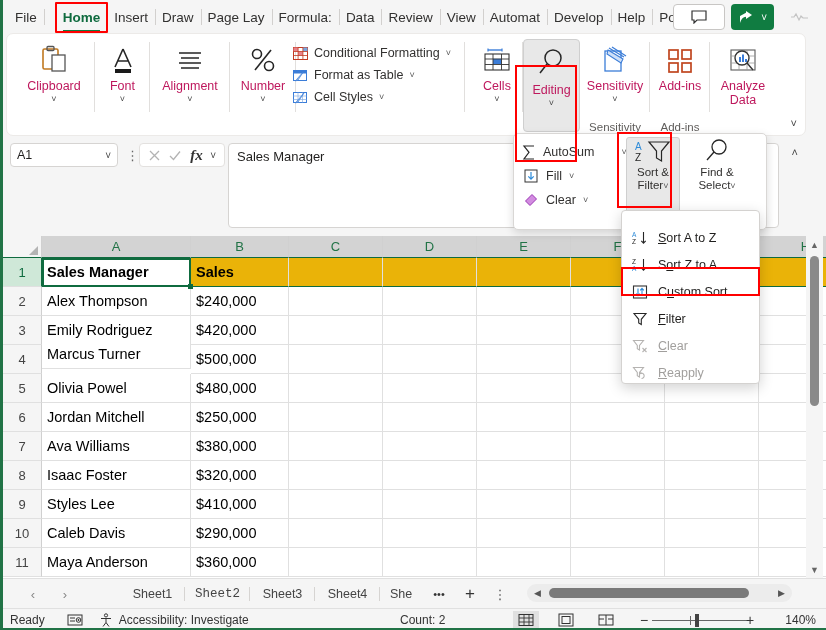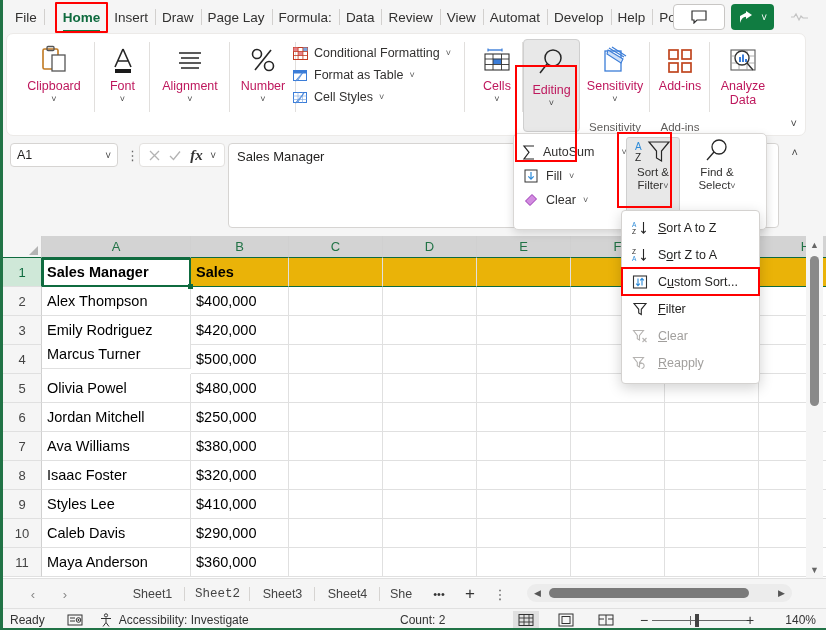--- a/index.html
+++ b/index.html
@@ -165,21 +165,21 @@
   .ef-row .efico { width:17px;height:17px;display:flex;align-items:center;justify-content:center;}
   .ef-big { position:absolute; top:4px; width:54px; display:flex; flex-direction:column; align-items:center; }
   .ef-big .ico { height:26px; display:flex; align-items:flex-end; }
   .ef-big .lbl { font-size:11.5px; color:#323130; text-align:center; line-height:13px; margin-top:2px;}
   .ef-grouplbl { position:absolute; right:10px; bottom:2px; font-size:11px; color:#605e5c;}
 
   
   .sortmenu {
     position:absolute; left:621px; top:210px; width:139px; height:174px;
     background:#fff; border:1px solid #d4d2d0; border-radius:4px;
-    box-shadow:0 4px 14px rgba(0,0,0,0.18); z-index:35; padding:3px 0;
+    box-shadow:0 4px 14px rgba(0,0,0,0.18); z-index:35; padding:13px 0;
   }
   .smi { height:27px; display:flex; align-items:center; padding-left:9px; gap:9px; font-size:12.5px; color:#201f1e;}
   .smi .smico { width:18px; height:18px; display:flex; align-items:center; justify-content:center;}
   .smi.disabled { color:#a19f9d; }
   .smi u { text-decoration:underline; }
   .menu-highlight {
     position:absolute; left:621px; top:267px; width:139px; height:29px;
     border:2.5px solid #ff0000; z-index:38; pointer-events:none;
   }
   .red-box { position:absolute; border:2.5px solid #ff0000; pointer-events:none; z-index:39; }
@@ -507,21 +507,21 @@
     <div class="cells" id="cellgrid">
         <div class="cell hdr active" style="left: 0px; width: 149px; top: 0px; height: 29px;">Sales Manager</div>
         <div class="cell hdr" style="left: 149px; width: 98px; top: 0px; height: 29px;">Sales</div>
         <div class="cell hdr" style="left: 247px; width: 94px; top: 0px; height: 29px;"></div>
         <div class="cell hdr" style="left: 341px; width: 94px; top: 0px; height: 29px;"></div>
         <div class="cell hdr" style="left: 435px; width: 94px; top: 0px; height: 29px;"></div>
         <div class="cell hdr" style="left: 529px; width: 94px; top: 0px; height: 29px;"></div>
         <div class="cell hdr" style="left: 623px; width: 94px; top: 0px; height: 29px;"></div>
         <div class="cell hdr" style="left: 717px; width: 94px; top: 0px; height: 29px;"></div>
         <div class="cell" style="left: 0px; width: 149px; top: 29px; height: 29px;">Alex Thompson</div>
-        <div class="cell" style="left: 149px; width: 98px; top: 29px; height: 29px;">$400,000</div>
+        <div class="cell" style="left: 149px; width: 98px; top: 29px; height: 29px;">$240,000</div>
         <div class="cell" style="left: 247px; width: 94px; top: 29px; height: 29px;"></div>
         <div class="cell" style="left: 341px; width: 94px; top: 29px; height: 29px;"></div>
         <div class="cell" style="left: 435px; width: 94px; top: 29px; height: 29px;"></div>
         <div class="cell" style="left: 529px; width: 94px; top: 29px; height: 29px;"></div>
         <div class="cell" style="left: 623px; width: 94px; top: 29px; height: 29px;"></div>
         <div class="cell" style="left: 717px; width: 94px; top: 29px; height: 29px;"></div>
         <div class="cell" style="left: 0px; width: 149px; top: 58px; height: 29px;">Emily Rodriguez</div>
         <div class="cell" style="left: 149px; width: 98px; top: 58px; height: 29px;">$420,000</div>
         <div class="cell" style="left: 247px; width: 94px; top: 58px; height: 29px;"></div>
         <div class="cell" style="left: 341px; width: 94px; top: 58px; height: 29px;"></div>

